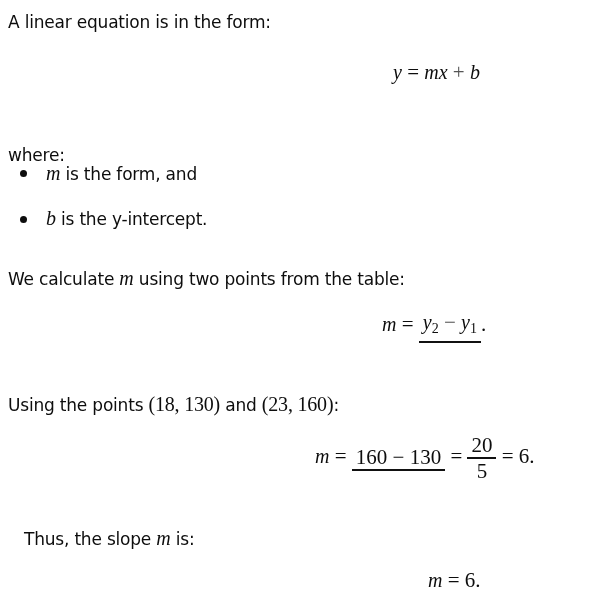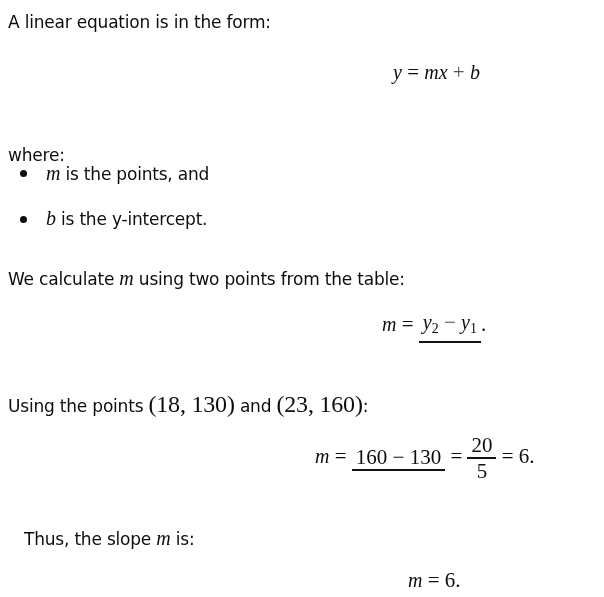--- a/index.html
+++ b/index.html
@@ -1,20 +1,20 @@
 <!DOCTYPE html>
 <html><head>
 <meta charset="utf-8">
 <style>
   html, body { margin:0; padding:0; background:#ffffff; }
   body { width:604px; height:597px; position:relative; overflow:hidden;
          font-family:"DejaVu Sans","Liberation Sans",sans-serif; color:#0d0d0d; }
   .p { position:absolute; left:8px; font-size:17px; line-height:22px; white-space:nowrap; letter-spacing:-0.2px; }
   .m { font-family:"Liberation Serif","DejaVu Serif",serif; font-style:italic; font-size:20px; }
-  .mr { font-family:"Liberation Serif","DejaVu Serif",serif; font-style:normal; font-size:24px; }
+  .mr { font-family:"Liberation Serif","DejaVu Serif",serif; font-style:normal; font-size:20px; }
   .op { color:#555; }
   .disp { position:absolute; white-space:nowrap; font-family:"Liberation Serif","DejaVu Serif",serif; font-size:21px; }
   .bullet { position:absolute; left:20px; width:7px; height:7px; border-radius:50%; background:#0d0d0d; }
   .frac { display:inline-block; vertical-align:middle; text-align:center; }
   .frac .num, .frac .den { display:block; padding:0 4px; line-height:24px; }
   .frac .bar { display:block; height:1.5px; background:#111; }
   sub { font-size:14px; vertical-align:-4px; font-style:normal; }
 </style>
 </head>
 <body>
@@ -28,21 +28,21 @@
     <span>=</span>
     <span class="m">mx</span>
     <span class="op">+</span>
     <span class="m">b</span>
   </div>
 
   <div class="p" style="top:118px;margin-top:26px;">where:</div>
 
   <div class="bullet" style="top:170px;"></div>
   <div class="p" style="left:46px; top:162px;">
-    <span class="m">m</span><span> is the points, and</span>
+    <span class="m">m</span><span> is the form, and</span>
   </div>
 
   <div class="bullet" style="top:216px;"></div>
   <div class="p" style="left:46px; top:207px;">
     <span class="m">b</span><span> is the y-intercept.</span>
   </div>
 
   <div class="p" style="top:267px;">
     <span>We calculate </span><span class="m">m</span><span> using two points from the table:</span>
   </div>
@@ -73,17 +73,17 @@
       <span class="bar"></span>
       <span class="den">5</span>
     </span>
     <span>= 6.</span>
   </div>
 
   <div class="p" style="top:527px;margin-left:16px;">
     <span>Thus, the slope </span><span class="m">m</span><span> is:</span>
   </div>
 
-  <div class="disp" style="left:408px; top:568px;">
+  <div class="disp" style="left:428px; top:568px;">
     <span class="m">m</span><span> = 6.</span>
   </div>
 
 </div>
 
 </body></html>

